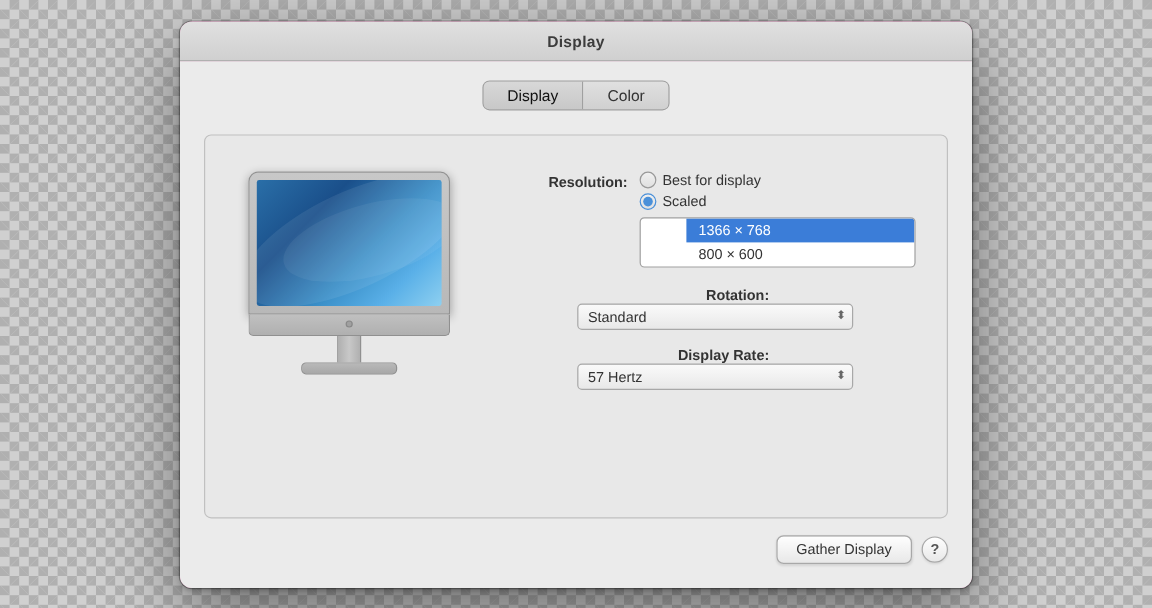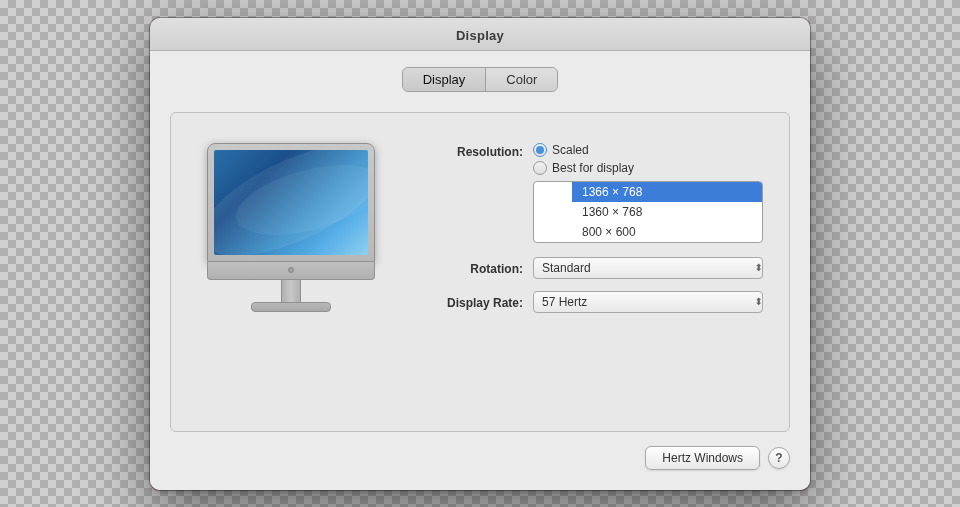--- a/index.html
+++ b/index.html
@@ -280,20 +280,21 @@
     .resolution-item.selected {
       background: #3b7dd8;
       color: white;
     }
 
     
     .dropdown-row {
       display: flex;
       align-items: center;
       margin-bottom: 12px;
+      flex-direction: column;
     }
 
     .dropdown {
       width: 230px;
       height: 22px;
       background: linear-gradient(to bottom, #fafafa, #e8e8e8);
       border: 1px solid #a8a8a8;
       border-radius: 4px;
       font-size: 12px;
       color: #333;
@@ -393,35 +394,32 @@
         </div>
       </div>
 
       <div class="settings-panel">
 
         <div class="setting-row">
           <div class="setting-label">Resolution:</div>
           <div class="setting-controls">
 
             <div class="radio-option">
+              <div class="radio-btn"></div>
+              <span>Best for display</span>
+            </div>
+
+            <div class="radio-option">
               <div class="radio-btn selected"></div>
               <span>Scaled</span>
             </div>
 
-            <div class="radio-option">
-              <div class="radio-btn"></div>
-              <span>Best for display</span>
-            </div>
-
             <div class="resolution-list">
               <div class="resolution-item selected">
                 <span>1366 × 768</span>
-              </div>
-              <div class="resolution-item">
-                <span>1360 × 768</span>
               </div>
               <div class="resolution-item">
                 <span>800 × 600</span>
               </div>
             </div>
 
           </div>
         </div>
 
         <div class="setting-row dropdown-row">
@@ -441,18 +439,18 @@
               <select class="dropdown"><option>57 Hertz</option><option>60 Hertz</option></select>
               <span class="dropdown-arrow">⬍</span>
             </div>
           </div>
         </div>
 
       </div>
     </div>
 
     <div class="bottom-bar">
-      <button class="gather-btn">Hertz Windows</button>
+      <button class="gather-btn">Gather Display</button>
       <div class="help-btn">?</div>
     </div>
 
   </div>
 </div>
 
 </body></html>

